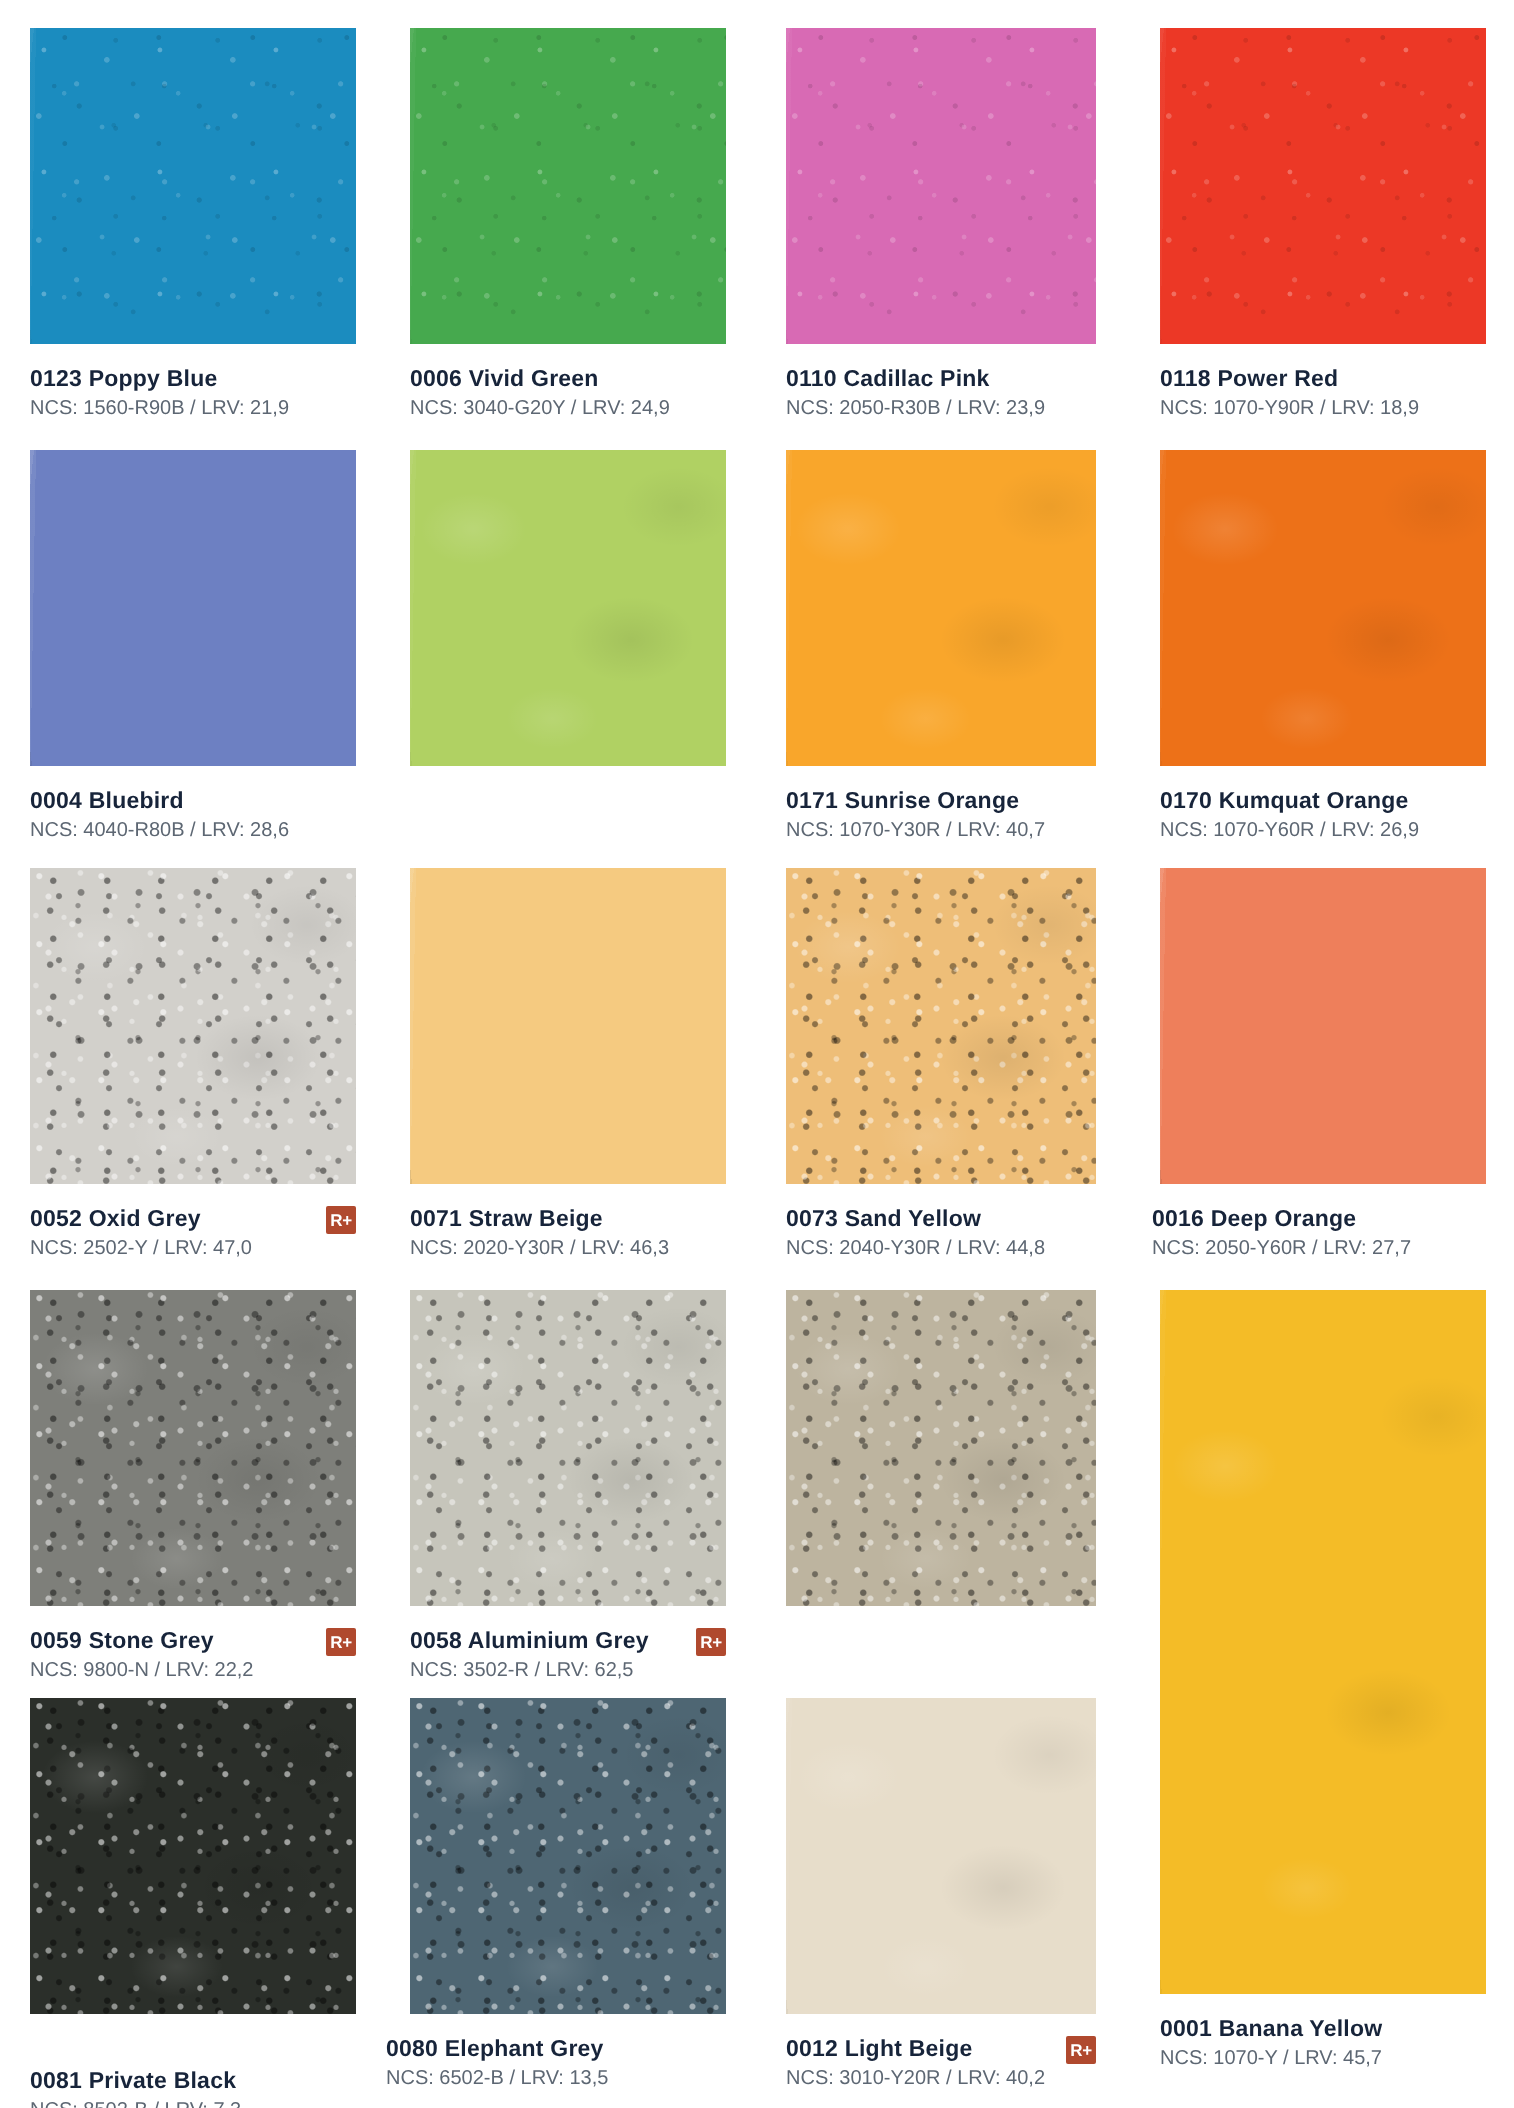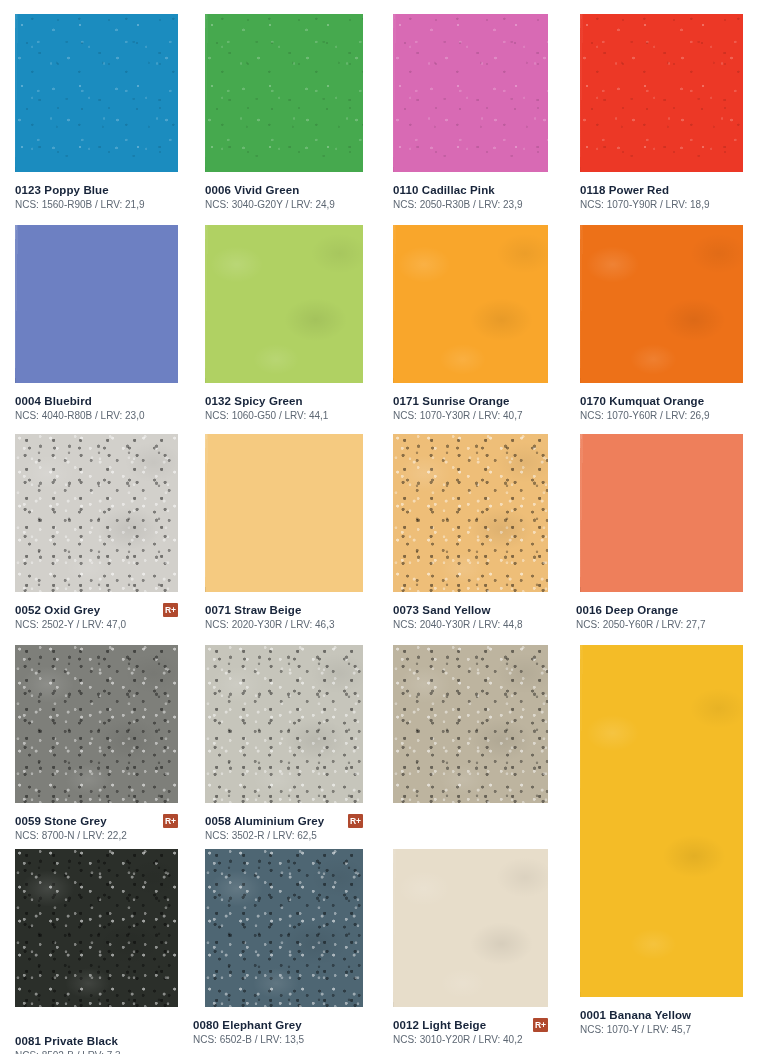--- a/index.html
+++ b/index.html
@@ -193,33 +193,27 @@
       <div class="cell" style="left: 15px; top: 225px; width: 163px; height: 158px;">
         <div class="swatch" style="background-color: rgb(109, 128, 194);">
           <div class="tex streak"></div>
           <div class="tex streak"></div>
         </div>
       </div>
       <div class="cell caption" style="left: 15px; top: 394px; width: 163px;">
         <div class="caption-row">
           <div class="name">0004 Bluebird</div>
         </div>
-        <div class="spec">NCS: 4040-R80B / LRV: 23,0</div>
+        <div class="spec">NCS: 4040-R80B / LRV: 28,6</div>
       </div>
       <div class="cell" style="left: 205px; top: 225px; width: 158px; height: 158px;">
         <div class="swatch" style="background-color: rgb(176, 209, 99);">
           <div class="tex mottle"></div>
           <div class="tex streak"></div>
         </div>
-      </div>
-      <div class="cell caption" style="left: 205px; top: 394px; width: 158px;">
-        <div class="caption-row">
-          <div class="name">0132 Spicy Green</div>
-        </div>
-        <div class="spec">NCS: 1060-G50 / LRV: 44,1</div>
       </div>
       <div class="cell" style="left: 393px; top: 225px; width: 155px; height: 158px;">
         <div class="swatch" style="background-color: rgb(249, 166, 43);">
           <div class="tex mottle"></div>
           <div class="tex streak"></div>
         </div>
       </div>
       <div class="cell caption" style="left: 393px; top: 394px; width: 155px;">
         <div class="caption-row">
           <div class="name">0171 Sunrise Orange</div>
@@ -293,21 +287,21 @@
           <div class="tex coarse"></div>
           <div class="tex mottle"></div>
         </div>
       </div>
       <div class="cell caption" style="left: 15px; top: 814px; width: 163px;">
         <div class="caption-row">
           <div class="name">0059 Stone Grey</div>
           <div class="badge-spacer"></div>
           <div class="badge" style="background: rgb(176, 73, 46);">R+</div>
         </div>
-        <div class="spec">NCS: 8700-N / LRV: 22,2</div>
+        <div class="spec">NCS: 9800-N / LRV: 22,2</div>
       </div>
       <div class="cell" style="left: 205px; top: 645px; width: 158px; height: 158px;">
         <div class="swatch" style="background-color: rgb(198, 197, 187);">
           <div class="tex coarse"></div>
           <div class="tex mottle"></div>
         </div>
       </div>
       <div class="cell caption" style="left: 205px; top: 814px; width: 158px;">
         <div class="caption-row">
           <div class="name">0058 Aluminium Grey</div>

